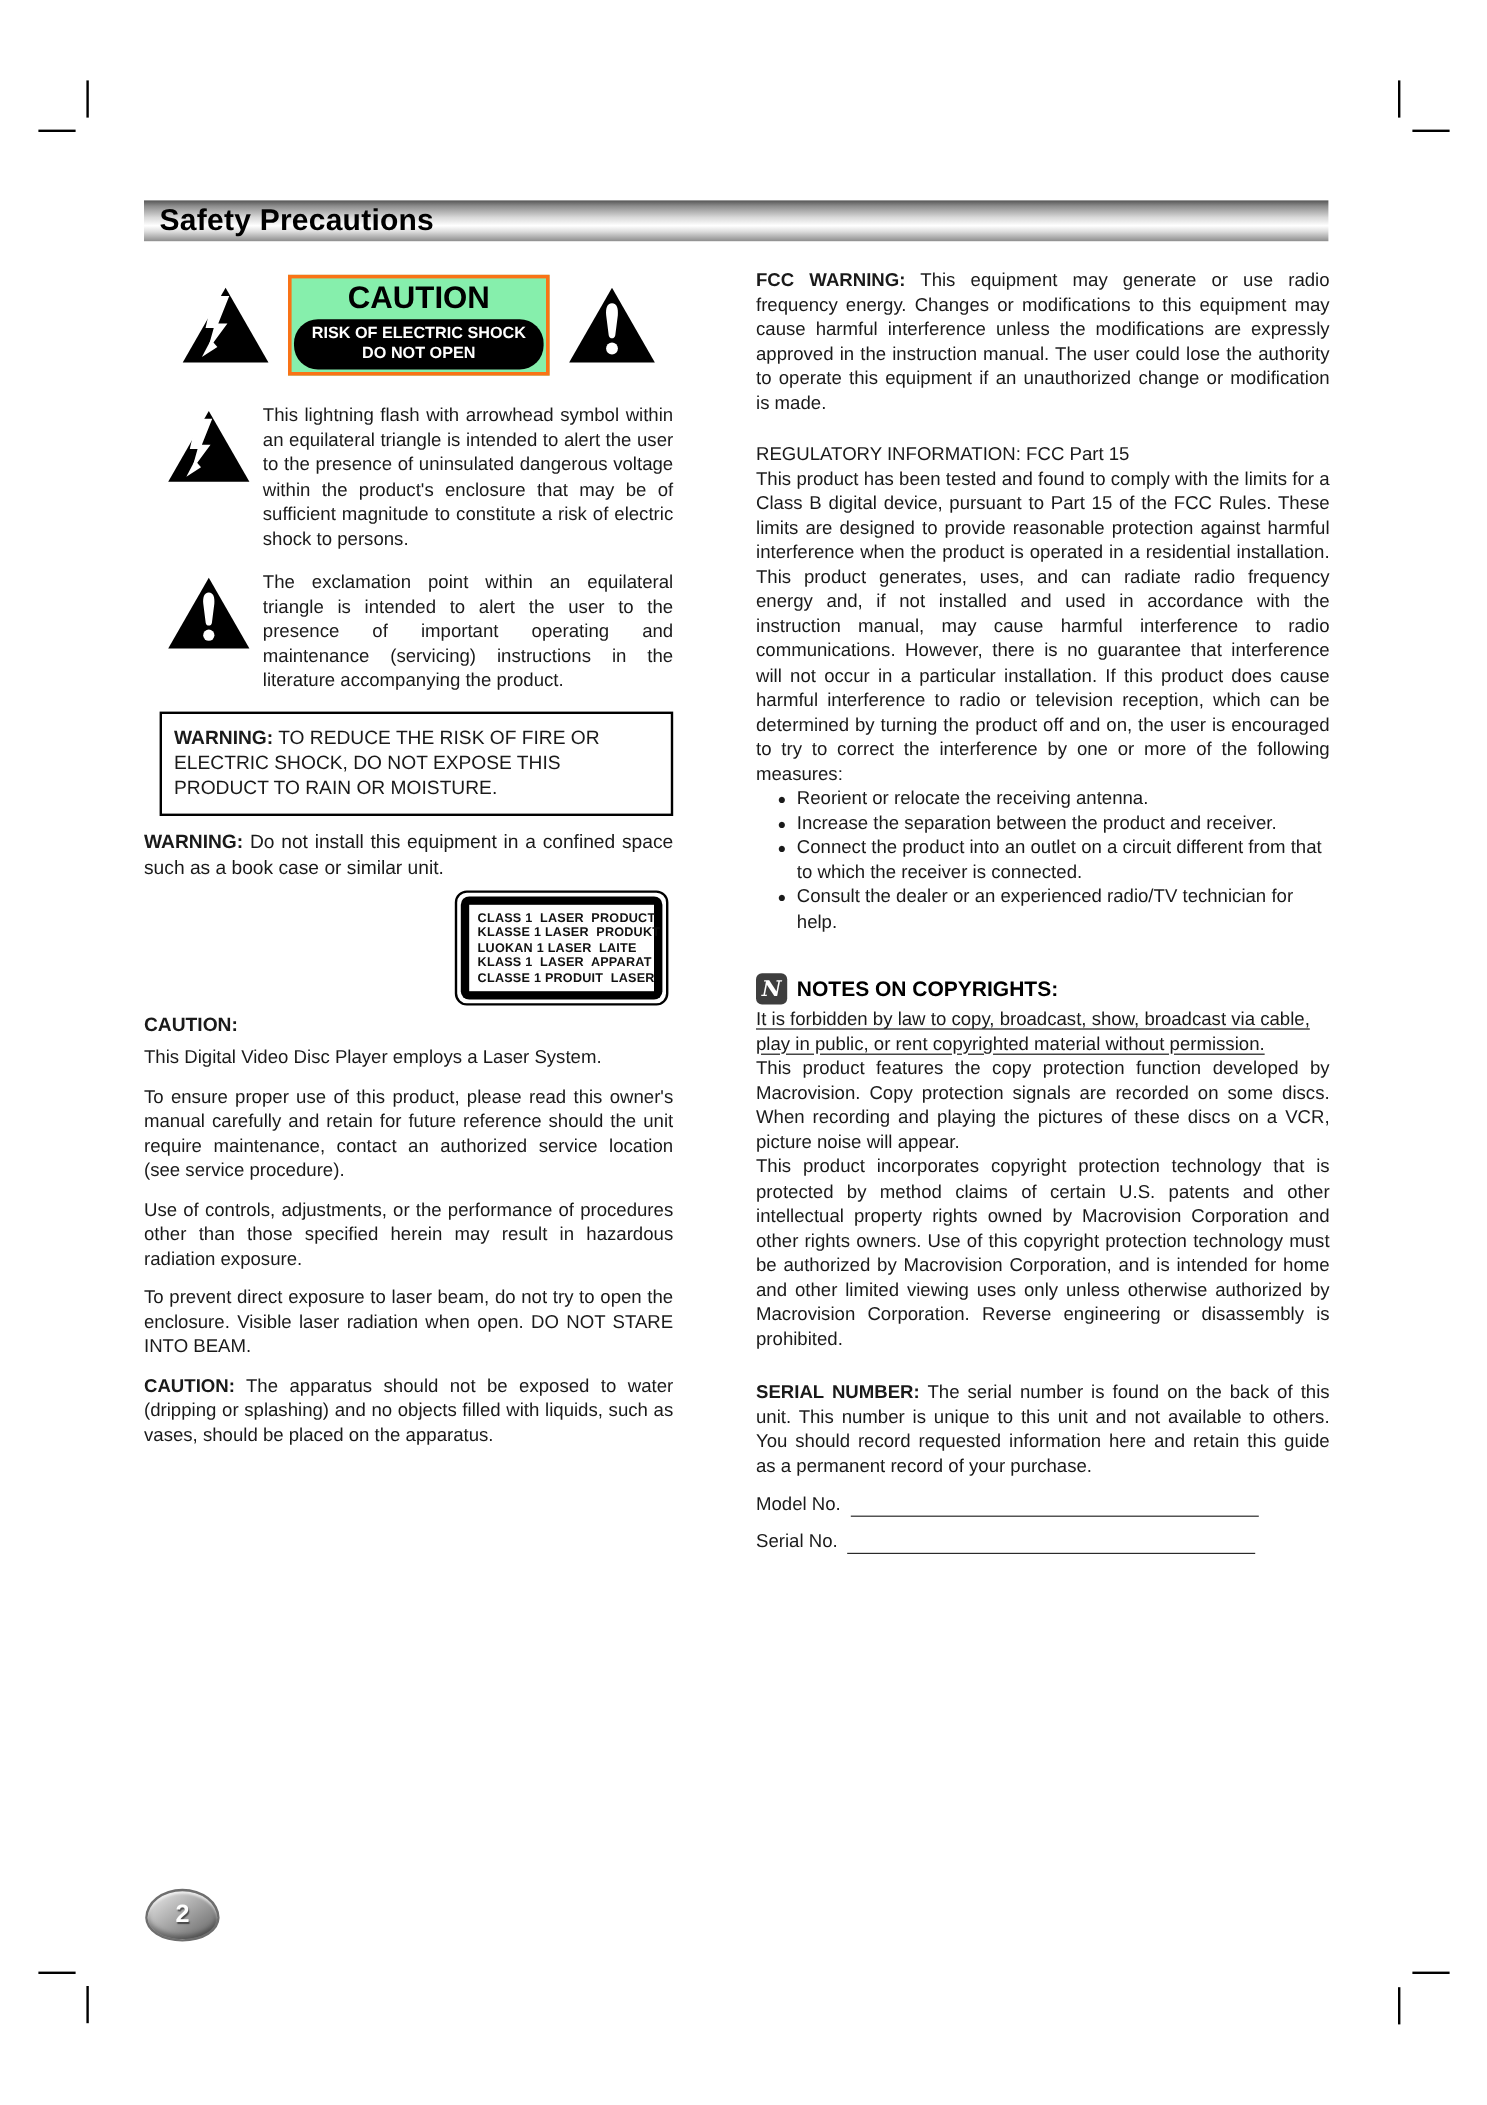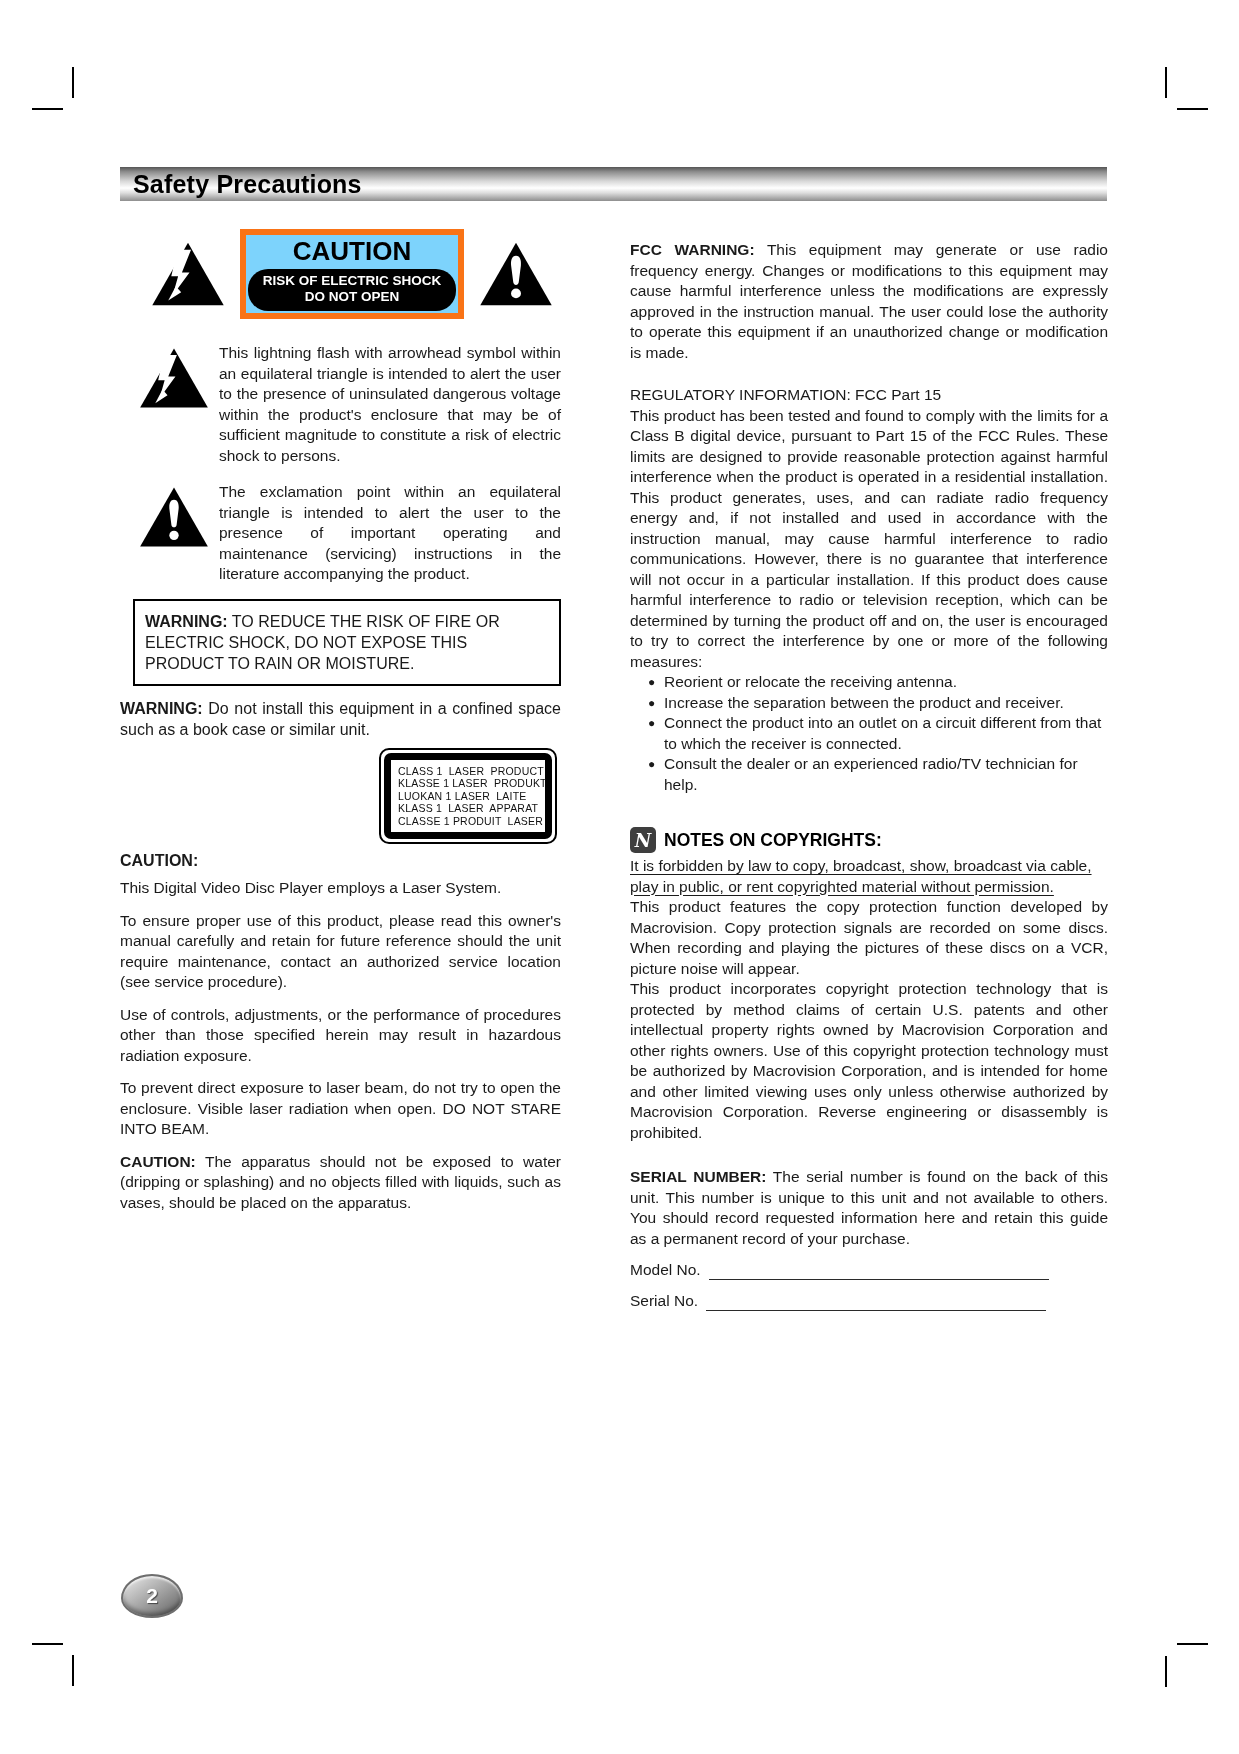--- a/index.html
+++ b/index.html
@@ -16,21 +16,21 @@
   
   .col-left{position:absolute;left:120px;top:205px;width:441px;}
   .col-right{position:absolute;left:630px;top:224px;width:478px;}
 
   .p{font-size:15.5px;line-height:20.5px;text-align:justify;margin:12px 0 0 0;}
   .lead{font-weight:bold;}
 
   
   .graphic-row{display:flex;align-items:center;gap:14px;margin-top:24px;padding-left:30px;}
   .tri{width:76px;height:70px;flex:none;}
-  .caution-box{border:6px solid #f97316;width:212px;flex:none;background:#7dd3fc;}
+  .caution-box{border:3px solid #f97316;width:212px;flex:none;background:#86efac;}
   .caution-box-title{text-align:center;font-weight:bold;font-size:26px;padding:1px 0 2px;color:#000;}
   .caution-box-black{background:#000;color:#fff;margin:0 2px 2px;text-align:center;font-weight:bold;
     font-size:13.5px;line-height:16px;padding:4px 0 6px;white-space:pre-line;border-radius:20px;}
 
   .caution-note-box{border:2px solid #000;margin-top:8px;margin-left:64px;padding:7px 6px;
     text-align:center;font-size:15.5px;line-height:19px;}
   .caution-note-rest{white-space:pre-line;}
 
   .symbol-row{display:flex;gap:9px;padding-left:18px;}
   .symbol-row.first{margin-top:24px;}
@@ -38,21 +38,21 @@
   .tri-small{width:72px;height:66px;flex:none;margin-top:2px;}
   .symbol-text{flex:1;font-size:15.5px;line-height:20.5px;text-align:justify;}
 
   .warning-box{border:2px solid #000;margin-top:14px;margin-left:13px;padding:10px;
     font-size:16px;line-height:21px;text-align:left;}
   .warning-note{margin-top:12px;font-size:16px;line-height:21px;text-align:justify;}
 
   .laser-label{margin:8px 4px 0 auto;width:168px;border:2px solid #000;border-radius:10px;padding:3px;}
   .laser-label-black{background:#000;border-radius:7px;padding:7px;}
   .laser-label-panel{background:#fff;padding:5px 4px 5px 7px;font-size:10.5px;line-height:12.5px;
-    white-space:pre;letter-spacing:.2px;color:#111;}
+    white-space:pre;letter-spacing:.2px;color:#111;font-weight:bold;}
 
   .caution-heading{font-weight:bold;font-size:16px;margin-top:8px;}
   .col-left .p.tight{margin-top:8px;}
 
   
   .reg-heading{font-weight:normal;font-size:15.5px;line-height:20.5px;margin-top:22px;}
   .reg-body{font-size:15.5px;line-height:20.5px;text-align:justify;margin:0;}
   .bullet{display:flex;font-size:15.5px;line-height:20.5px;padding-left:18px;}
   .bullet-glyph{width:16px;flex:none;font-size:12px;}
   .bullet-text{flex:1;}
@@ -165,21 +165,21 @@
     <div class="p">To ensure proper use of this product, please read this owner's manual carefully and retain for future reference should the unit require maintenance, contact an authorized service location (see service procedure).</div>
     <div class="p">Use of controls, adjustments, or the performance of procedures other than those specified herein may result in hazardous radiation exposure.</div>
     <div class="p">To prevent direct exposure to laser beam, do not try to open the enclosure. Visible laser radiation when open. DO NOT STARE INTO BEAM.</div>
     <div class="p">
       <span class="lead">CAUTION:</span><span> The apparatus should not be exposed to water (dripping or splashing) and no objects filled with liquids, such as vases, should be placed on the apparatus.</span>
     </div>
   </div>
 
   <div class="col-right">
 
-    <div class="p" style="margin-top:16px;">
+    <div class="p" style="margin-top:0;">
       <span class="lead">FCC WARNING:</span><span> This equipment may generate or use radio frequency energy. Changes or modifications to this equipment may cause harmful interference unless the modifications are expressly approved in the instruction manual. The user could lose the authority to operate this equipment if an unauthorized change or modification is made.</span>
     </div>
 
     <div class="reg-heading">REGULATORY INFORMATION: FCC Part 15</div>
     <div class="reg-body">This product has been tested and found to comply with the limits for a Class B digital device, pursuant to Part 15 of the FCC Rules. These limits are designed to provide reasonable protection against harmful interference when the product is operated in a residential installation. This product generates, uses, and can radiate radio frequency energy and, if not installed and used in accordance with the instruction manual, may cause harmful interference to radio communications. However, there is no guarantee that interference will not occur in a particular installation. If this product does cause harmful interference to radio or television reception, which can be determined by turning the product off and on, the user is encouraged to try to correct the interference by one or more of the following measures:</div>
 
     <div class="bullet">
       <span class="bullet-glyph">●</span>
       <span class="bullet-text">Reorient or relocate the receiving antenna.</span>
     </div>

